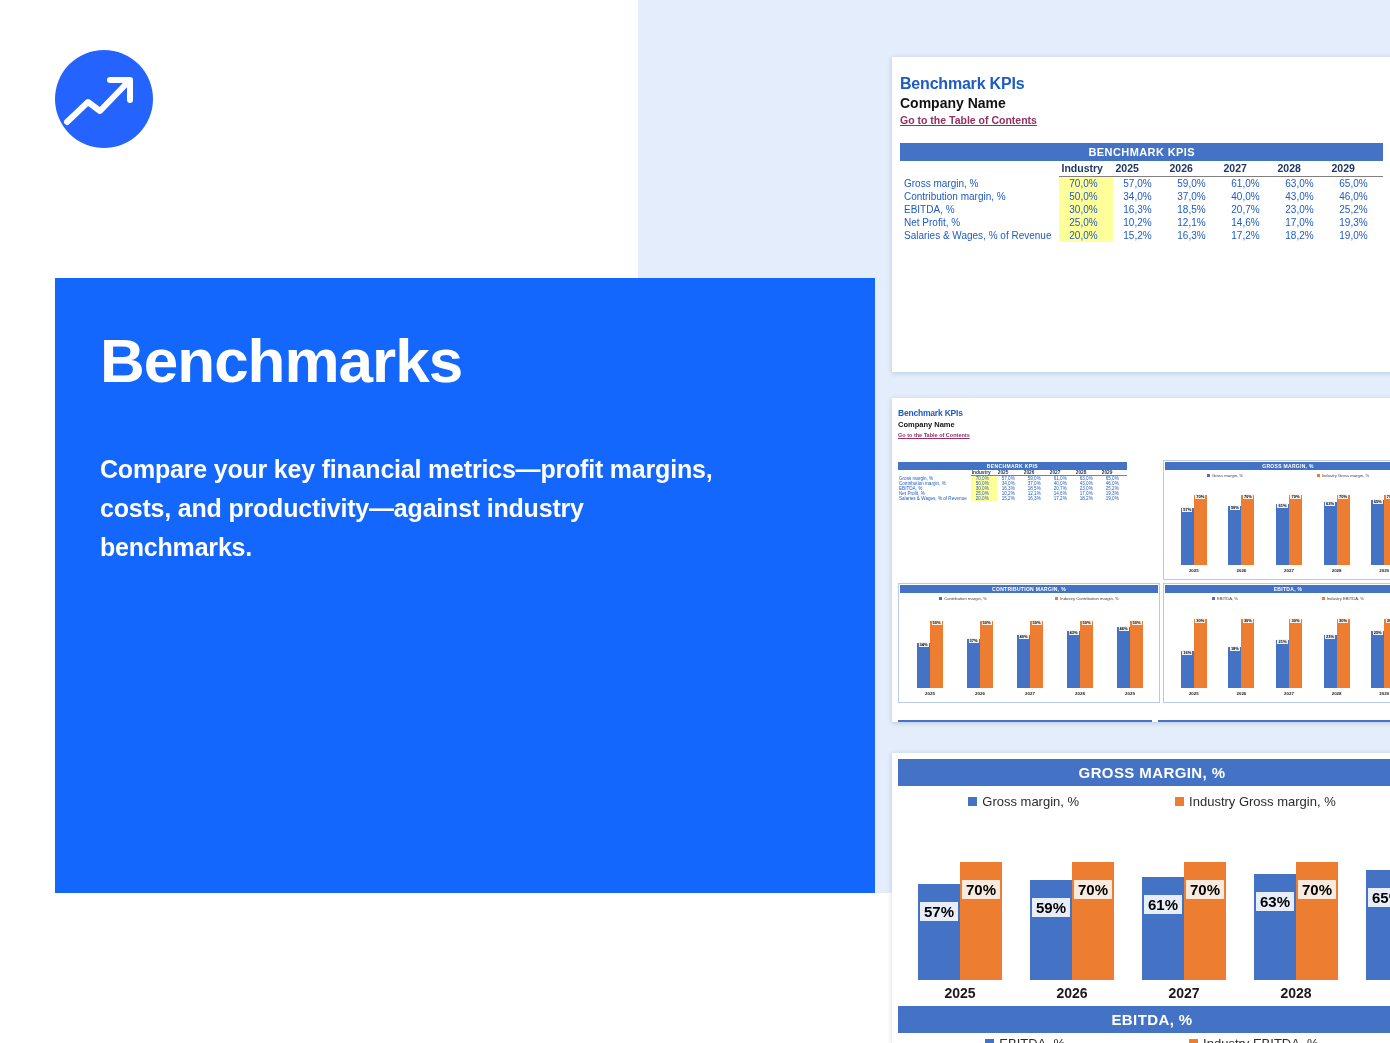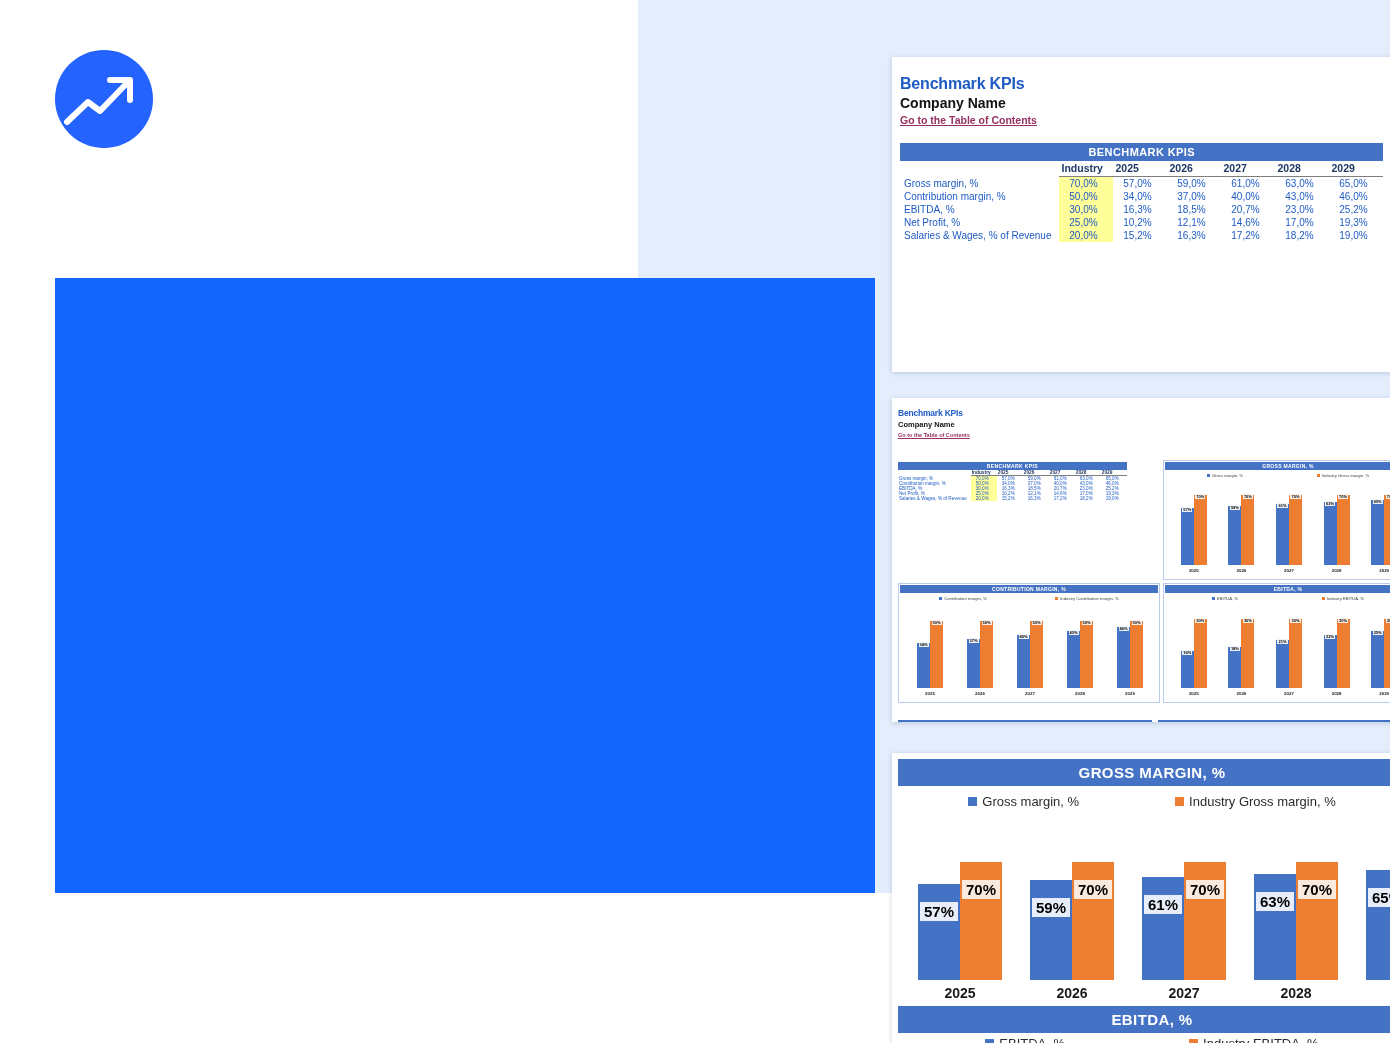--- a/index.html
+++ b/index.html
@@ -186,20 +186,22 @@
     <svg width="98" height="98" viewBox="0 0 98 98">
       <path d="M12 72 L33 52 L45 61 L72 33" stroke="#ffffff" stroke-width="6" fill="none" stroke-linecap="round" stroke-linejoin="round"></path>
       <path d="M55 30 L75 30 L75 50" stroke="#ffffff" stroke-width="6" fill="none" stroke-linecap="round" stroke-linejoin="round"></path>
     </svg>
   </div>
   <div id="logo-text">
   </div>
 </div>
 
 <div id="hero">
+  <div id="hero-title">Benchmarks</div>
+  <div class="hero-para">Compare your key financial metrics—profit margins, costs, and productivity—against industry benchmarks.</div>
 </div>
 
 <div class="panel" id="panel-top">
   <div class="sheet-title">Benchmark KPIs</div>
   <div class="sheet-sub">Company Name</div>
   <a class="sheet-link">Go to the Table of Contents</a>
   <table class="kpi">
     <tbody>
         <tr>
           <td class="bandhead" colspan="7">BENCHMARK KPIS</td>

